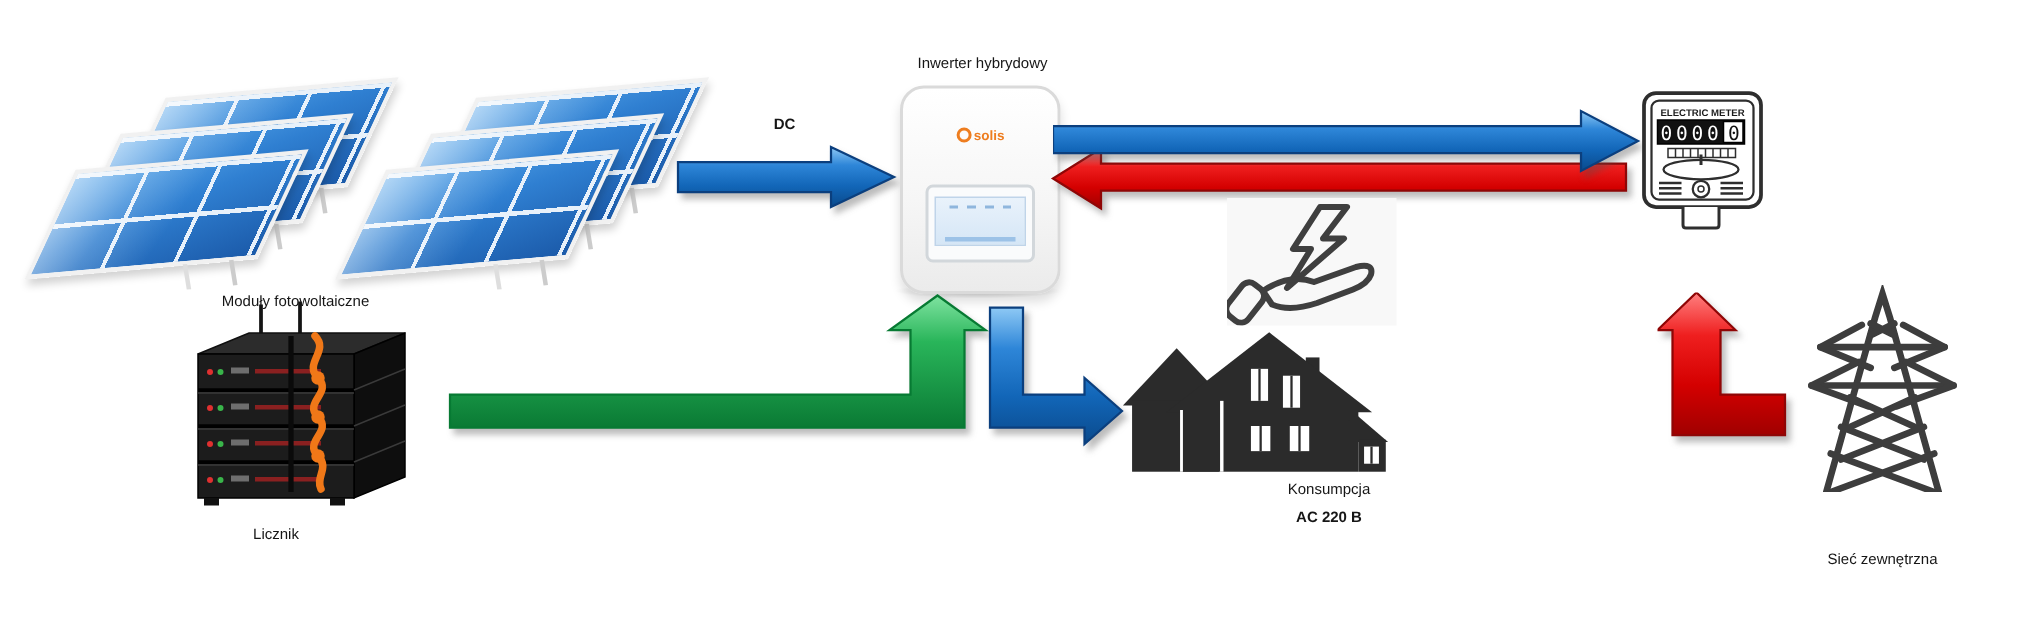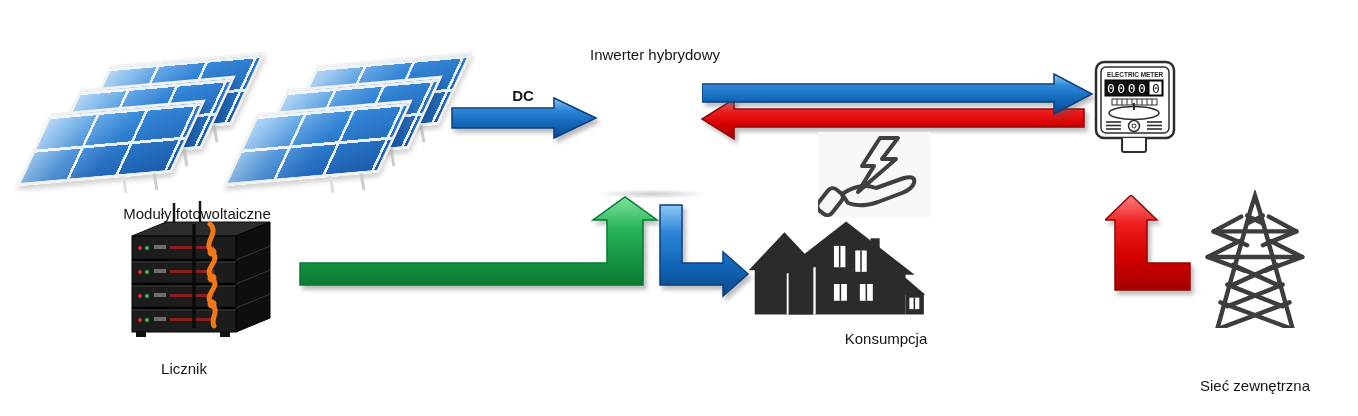--- a/index.html
+++ b/index.html
@@ -1,18 +1,18 @@
 <!DOCTYPE html>
 <html><head>
 <meta charset="utf-8">
 <style>
   html,body{margin:0;padding:0;background:#fff;}
   .canvas{position:relative;width:1358px;height:416px;background:#ffffff;overflow:hidden;
           font-family:"Liberation Sans",sans-serif;color:#161616;}
-  .lbl{position:absolute;text-align:center;font-size:15px;line-height:19px;margin-top:12px;}
+  .lbl{position:absolute;text-align:center;font-size:10px;line-height:19px;}
   .bold{font-weight:bold;}
   .icon-svg{position:absolute;}
   .arrow-svg{position:absolute;filter:drop-shadow(3px 4px 2px rgba(80,80,80,.38));}
 
   
   .solar-array{position:absolute;left:25px;top:55px;width:430px;height:130px;}
   .panel{position:absolute;width:150px;height:64px;
     transform:rotate(-5deg) skewX(-30deg);
     border:3px solid #f1f1f1;
     box-shadow:3px 4px 5px rgba(0,0,0,.18);
@@ -86,20 +86,29 @@
     <div class="panel" style="left:215px;top:53px"></div>
   </div>
   <div class="lbl" style="left:84px;top:192px;width:226px">Moduły fotowoltaiczne</div>
 
   <div class="lbl bold" style="left:493px;top:74px;width:60px">DC</div>
   <svg class="arrow-svg" style="left:450px;top:96px" width="148" height="46" viewBox="0 0 148 46">
     <polygon points="2,12 104,12 104,2 146,22 104,42 104,32 2,32" fill="url(#gBlue)" stroke="#0b3f7e" stroke-width="1.5"></polygon>
   </svg>
 
   <div class="inv-shadow"></div>
+  <div class="inverter">
+    <div class="inv-logo">
+      <span class="ring"></span>
+      <span>solis</span>
+    </div>
+    <div class="inv-screen">
+      <div class="inv-glass"></div>
+    </div>
+  </div>
   <div class="lbl" style="left:555px;top:33px;width:200px">Inwerter hybrydowy</div>
 
   <svg class="arrow-svg" style="left:700px;top:97px" width="386" height="46" viewBox="0 0 386 46">
     <polygon points="384,12 34,12 34,2 2,22 34,42 34,30 384,30" fill="url(#gRed)" stroke="#8f0606" stroke-width="1.5"></polygon>
   </svg>
   <svg class="arrow-svg" style="left:702px;top:71px" width="392" height="46" viewBox="0 0 392 46">
     <polygon points="0,13 352,13 352,3 390,23 352,43 352,31 0,31" fill="url(#gBlue)" stroke="#0b3f7e" stroke-width="1.5"></polygon>
   </svg>
 
   <svg class="icon-svg" style="left:1093px;top:60px" width="86" height="94" viewBox="0 0 86 94">
@@ -229,20 +238,21 @@
     <g stroke="#2b2b2b" stroke-width="2">
       <line x1="119.5" y1="34" x2="119.5" y2="62"></line>
         <line x1="147.5" y1="40" x2="147.5" y2="68"></line>
       <line x1="120.5" y1="84" x2="120.5" y2="106"></line>
         <line x1="154.5" y1="84" x2="154.5" y2="106"></line>
       <line x1="217.5" y1="102" x2="217.5" y2="117"></line>
     </g>
   </svg>
   <div class="lbl" style="left:811px;top:317px;width:150px">
     <div>Konsumpcja</div>
+    <div class="bold">AC 220 B</div>
   </div>
 
   <svg class="arrow-svg" style="left:1105px;top:195px" width="95" height="100" viewBox="0 0 95 100">
     <polygon points="10,95 10,25 0,25 26,0 52,25 42,25 42,68 85,68 85,95" fill="url(#gRed)" stroke="#8f0606" stroke-width="1.5"></polygon>
   </svg>
 
   <svg class="icon-svg" style="left:1205px;top:190px" width="100" height="138" viewBox="0 0 100 140">
     <g fill="none" stroke="#3d3d3d" stroke-width="4.5" stroke-linecap="round">
       <path d="M12,140 L45,22 L50,6 L55,22 L88,140"></path>
       <line x1="8" y1="42" x2="92" y2="42"></line>

